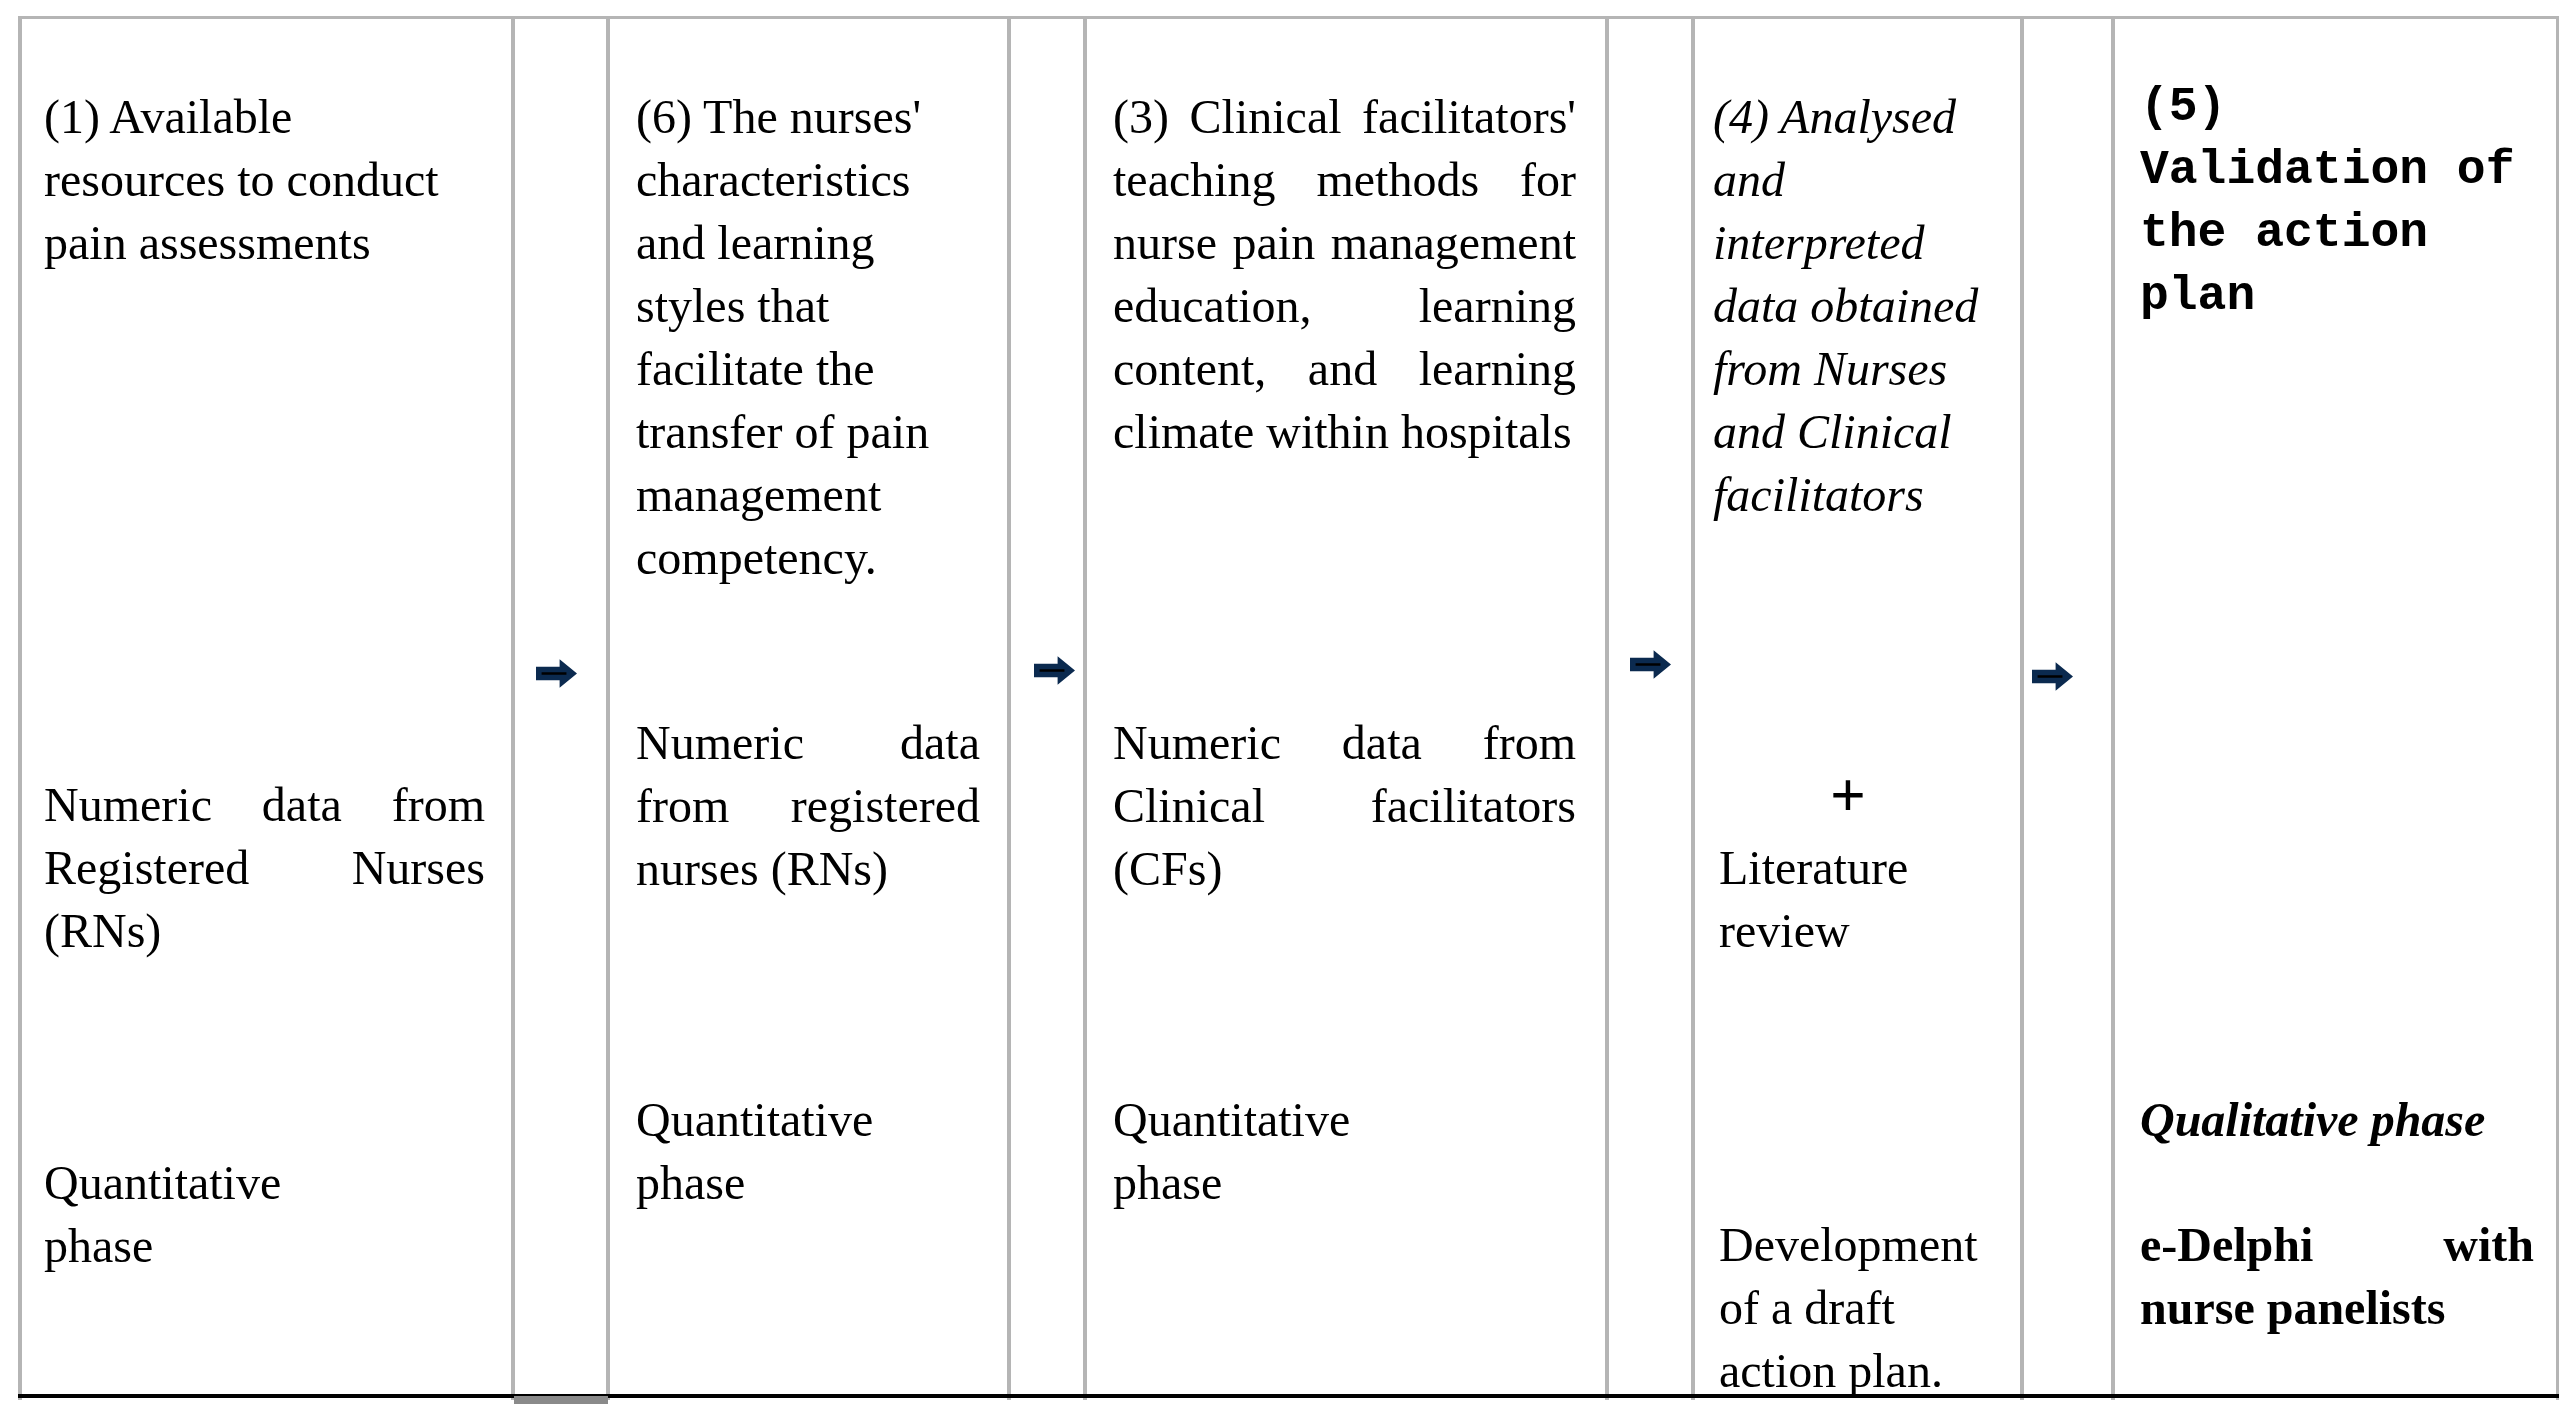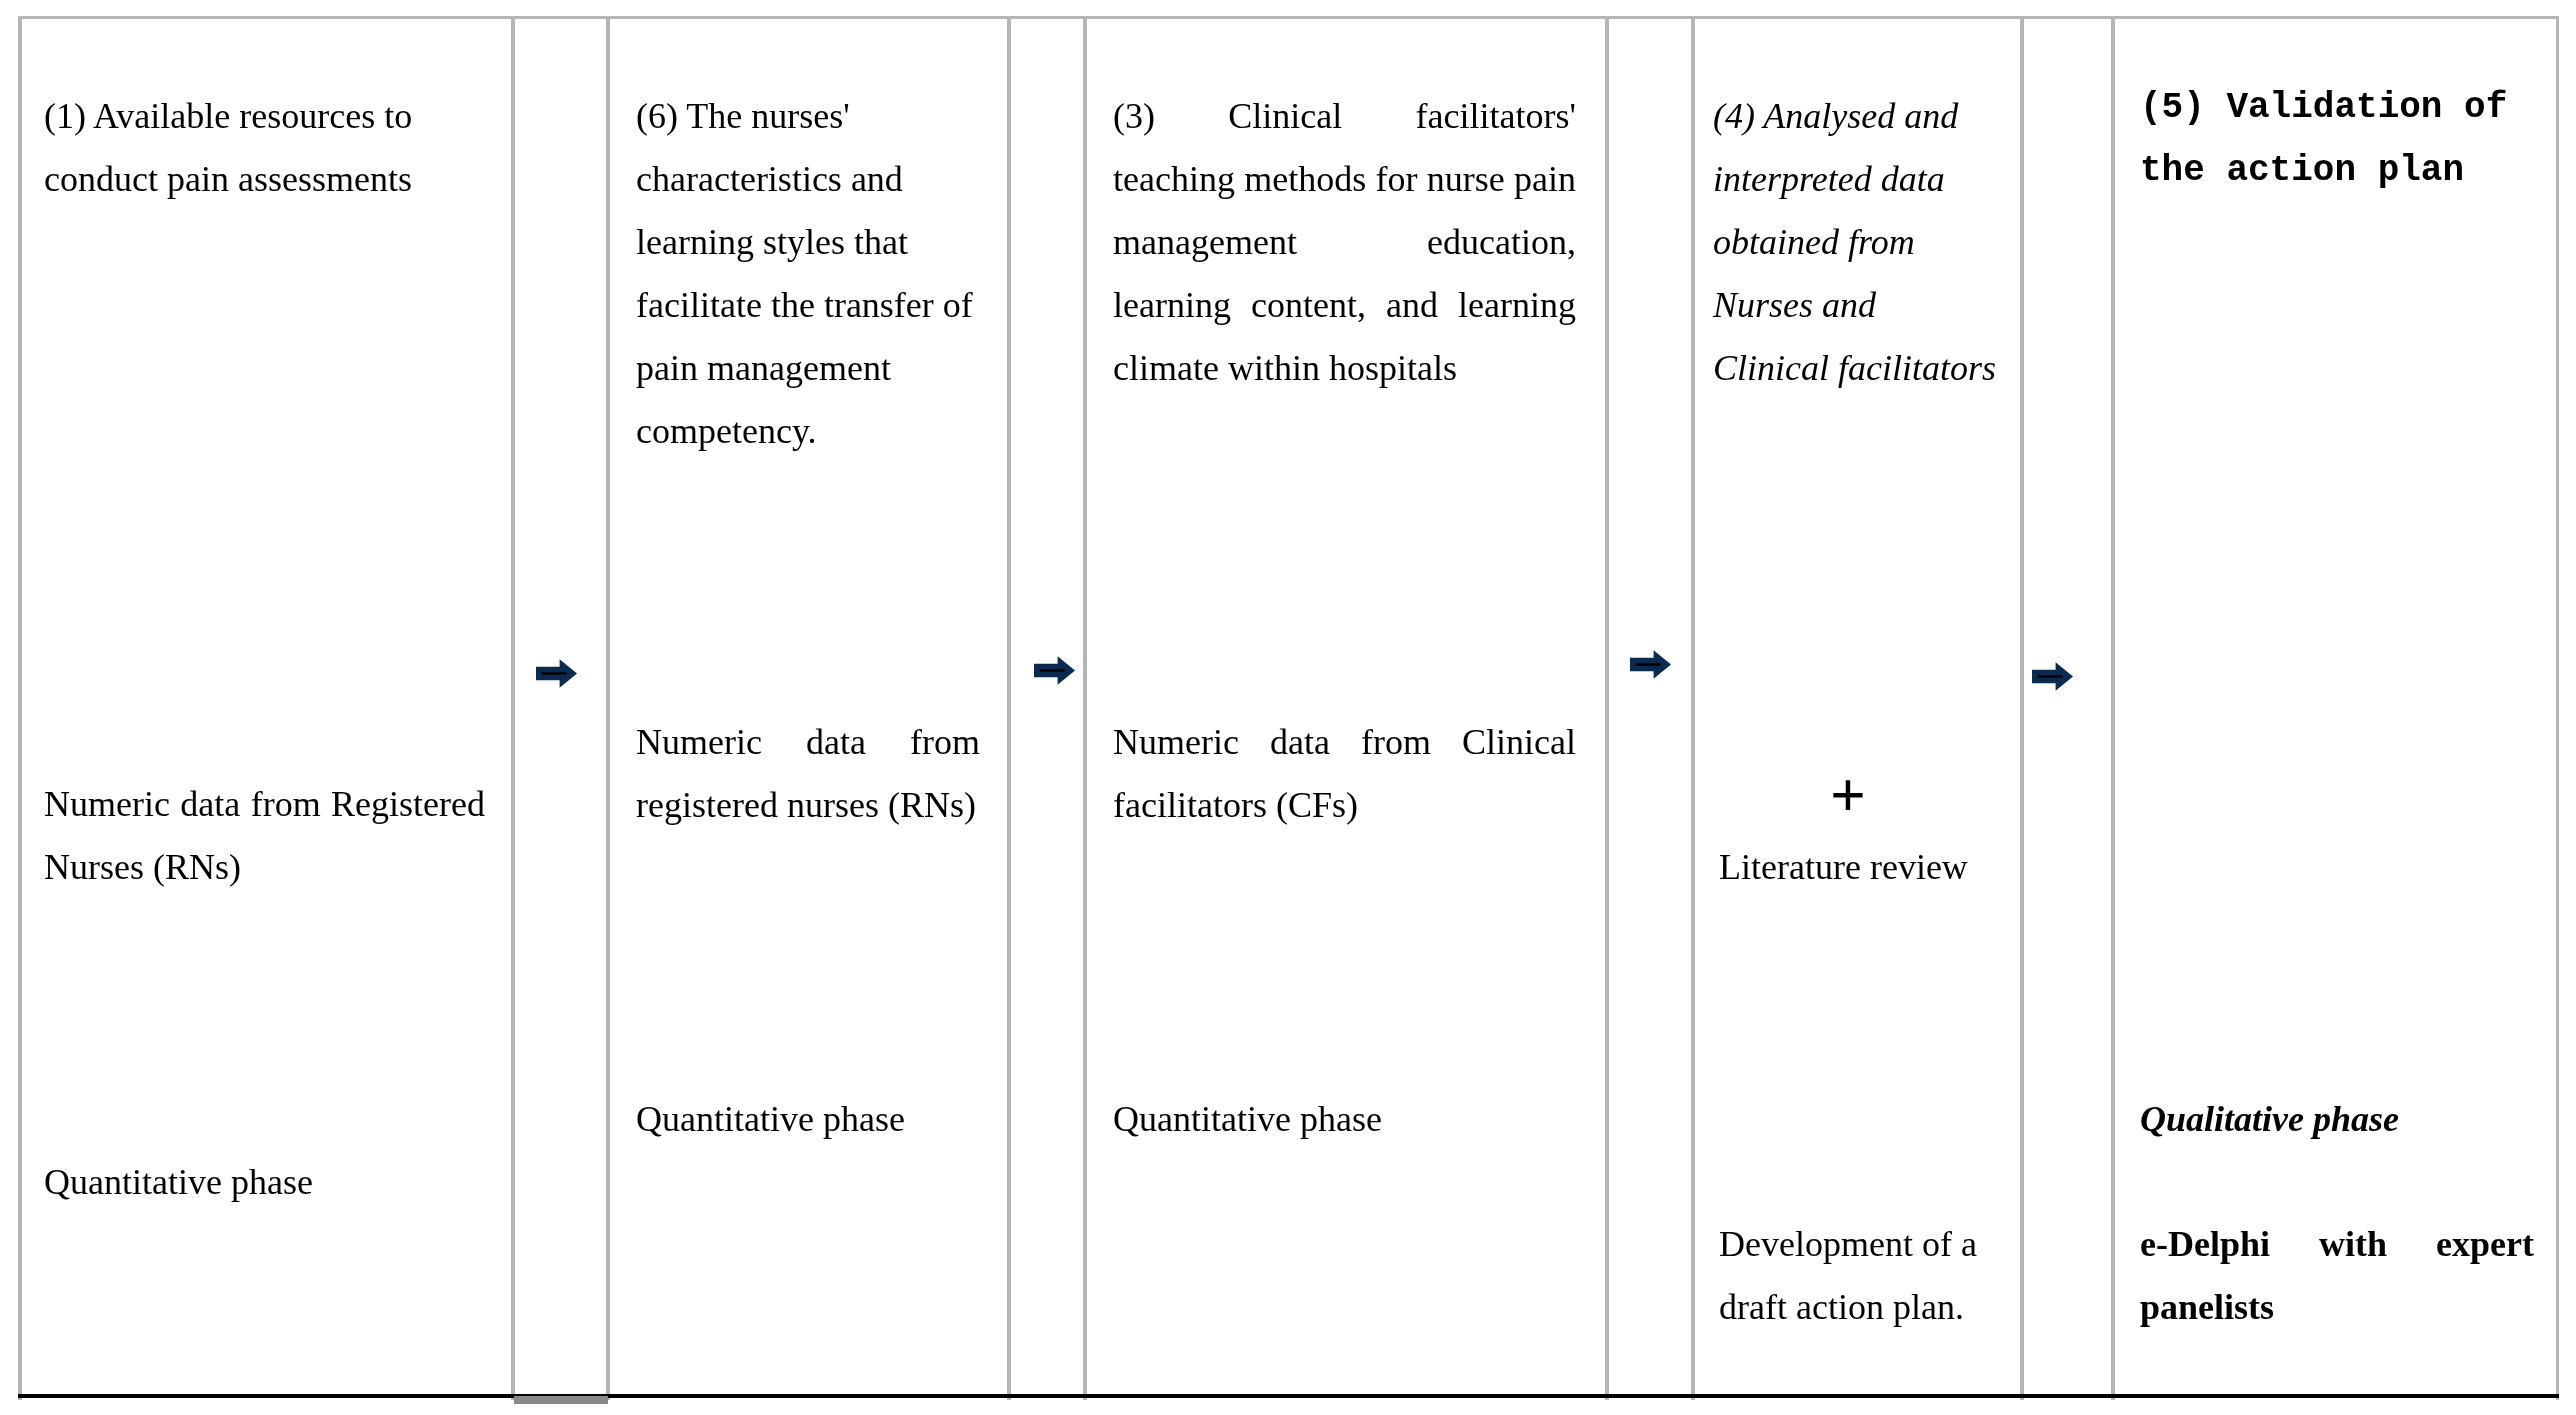--- a/index.html
+++ b/index.html
@@ -3,21 +3,21 @@
 <meta charset="utf-8">
 <style>
   html, body { margin:0; padding:0; background:#ffffff; }
   body { width:2576px; height:1415px; position:relative; overflow:hidden;
          font-family:"Liberation Serif","DejaVu Serif",serif; color:#000; }
   .frame { position:absolute; left:18px; top:16.3px; width:2541px; height:1384px;
            border-top:3.8px solid #b5b5b5; border-right:3.8px solid #b5b5b5; box-sizing:border-box; }
   .vline { position:absolute; top:16.3px; height:1384px; width:3.8px; background:#b5b5b5; }
   .bottom-line { position:absolute; left:18px; top:1394px; width:2541px; height:3.8px; background:#000; }
   .bottom-tab { position:absolute; left:514px; top:1396px; width:94px; height:7.5px; background:#8a8a8a; }
-  .blk { position:absolute; font-size:36px; line-height:63px; }
+  .blk { position:absolute; font-size:48px; line-height:63px; }
   .blk.justify { text-align:justify; text-align-last:left; }
   .bold { font-weight:bold; }
   .plus { position:absolute; font-size:63px; font-weight:bold; line-height:63px; }
   .arrow { position:absolute; width:41px; height:29px; }
 </style>
 </head>
 <body>
 
 <div class="frame"></div>
 <div class="vline" style="left:18px"></div>
@@ -64,14 +64,14 @@
 <div class="blk" style="left:1719px; top:836px; width:288px;">Literature review</div>
 <div class="blk" style="left:1719px; top:1213px; width:282px;">Development of a draft action plan.</div>
 
 <svg class="arrow" style="left:2032px; top:662px;" viewBox="0 0 66 46">
   <polygon points="0,12 38,12 38,0 66,23 38,46 38,34 0,34" fill="#0b2a4f"></polygon>
   <rect x="9" y="21" width="40" height="4" fill="#000"></rect>
 </svg>
 
 <div class="blk bold" style="left:2140px; top:76px; width:401px;font-family:Liberation Mono, monospace;">(5) Validation of the action plan</div>
 <div class="blk bold" style="left:2140px; top:1088px; width:401px;font-style:italic;">Qualitative phase</div>
-<div class="blk bold justify" style="left:2140px; top:1213px; width:394px;">e-Delphi with expert panelists</div>
+<div class="blk bold justify" style="left:2140px; top:1213px; width:394px;">e-Delphi with nurse panelists</div>
 
 
 </body></html>

